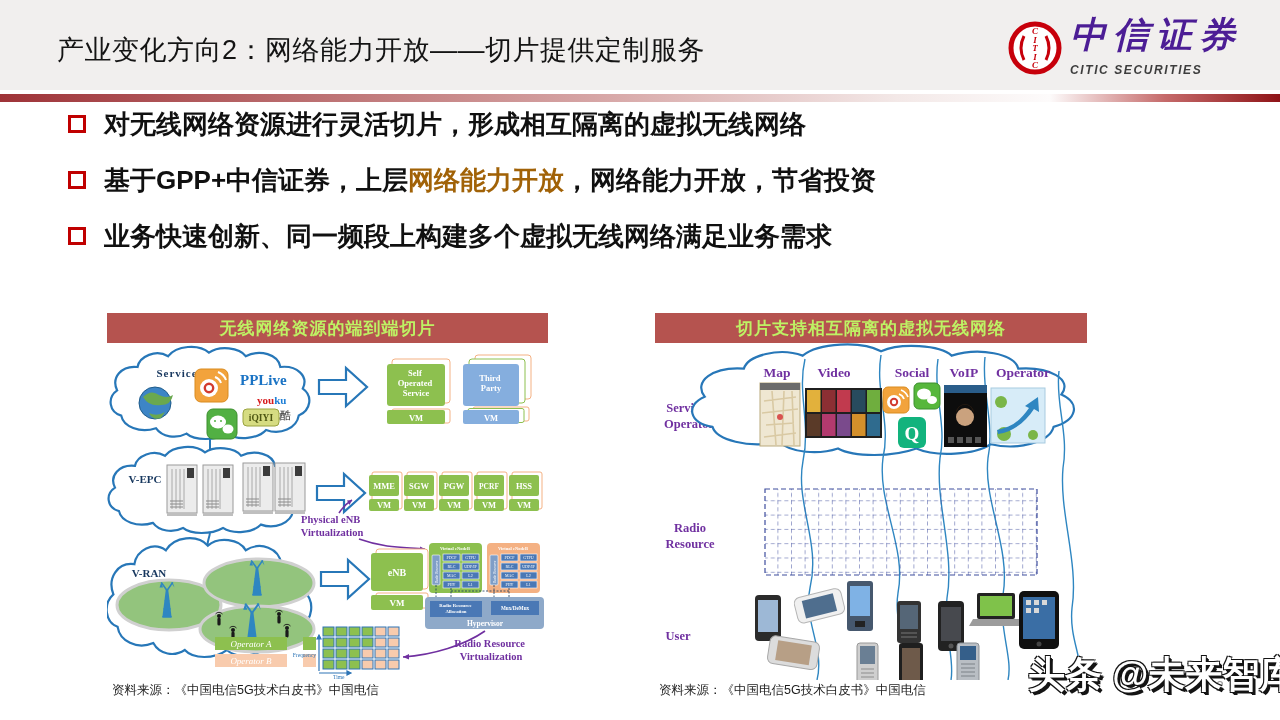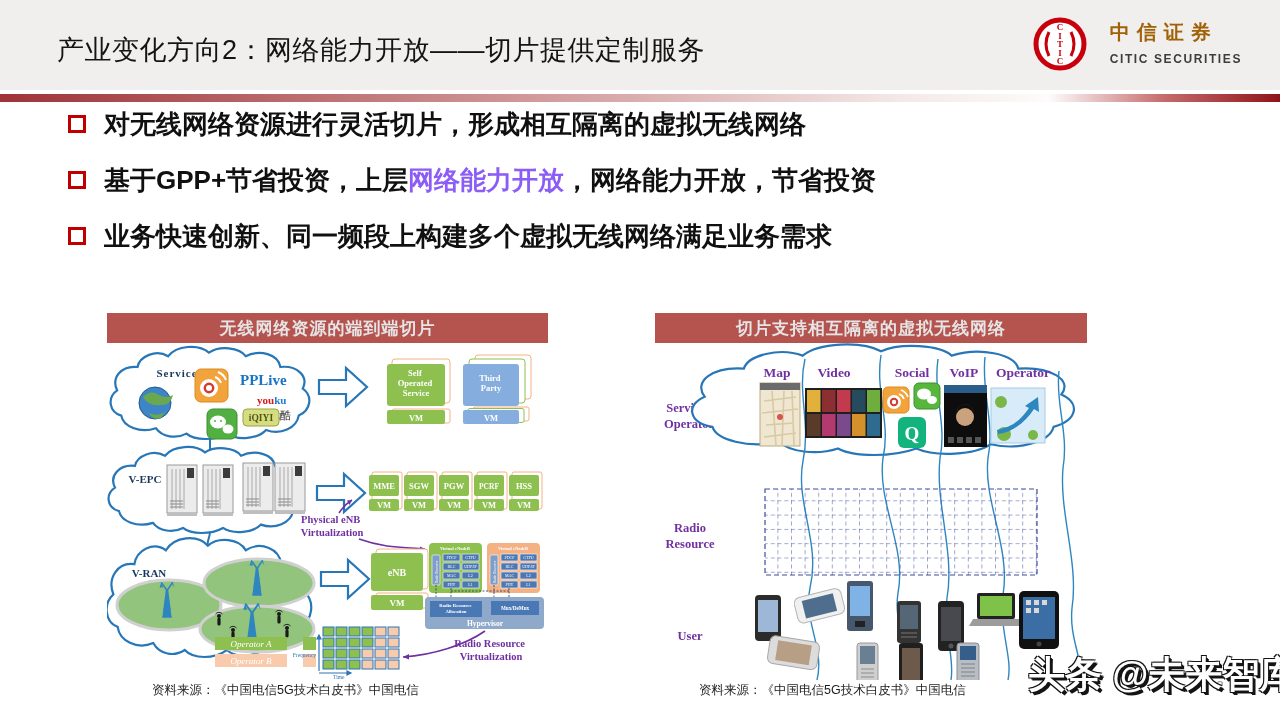--- a/index.html
+++ b/index.html
@@ -1,39 +1,39 @@
 <!DOCTYPE html>
 <html><head>
 <meta charset="utf-8">
 <style>
   html,body{margin:0;padding:0;}
   .slide{position:relative;width:1280px;height:720px;background:#ffffff;overflow:hidden;
          font-family:"Liberation Sans",sans-serif;}
   
   .hdr{position:absolute;left:0;top:0;width:1280px;height:90px;background:#f1efee;}
   .hdr-title{position:absolute;left:57px;top:32px;font-size:27px;font-weight:400;color:#141414;letter-spacing:0.5px;}
-  .logo{position:absolute;right:38px;top:16px;display:flex;align-items:center;gap:22px;}
+  .logo{position:absolute;right:38px;top:16px;display:flex;align-items:flex-end;gap:7px;font-style:italic;}
   .logo-txt{display:flex;flex-direction:column;line-height:1.05;}
-  .logo-cn{font-size:20px;font-weight:700;color:#a16207;letter-spacing:7px;}
+  .logo-cn{font-size:36px;font-weight:700;color:#4c1d95;letter-spacing:7px;}
   .logo-en{font-size:12px;font-weight:700;color:#3d3d3d;letter-spacing:1.6px;margin-top:10px;}
   .redbar{position:absolute;left:0;top:94px;width:1280px;height:8px;
     background:linear-gradient(90deg,#9e3338 0%,#b96a6c 22%,#d8a9a9 48%,#f3e8e7 70%,#fdfbfb 82%,#c56a6a 91%,#8f1418 100%);}
   
   .bullets{position:absolute;left:68px;top:110px;width:1000px;}
   .b-row{display:flex;align-items:flex-start;margin-bottom:26px;}
   .b-sq{width:12px;height:12px;border:3px solid #c00000;margin:5px 18px 0 0;flex:none;}
   .b-txt{font-size:26px;font-weight:700;color:#101010;line-height:1.15;}
-  .b-red{color:#8b5cf6;}
+  .b-red{color:#a16207;}
   
   .panel{position:absolute;background:#fff;}
-  .panel-hdr{height:30px;background:#b5534f;color:#e5e5e5;font-size:17px;font-weight:700;
+  .panel-hdr{height:30px;background:#b5534f;color:#bef264;font-size:17px;font-weight:700;
              display:flex;align-items:center;justify-content:center;letter-spacing:1px;}
   .rowlab{position:absolute;color:#7030a0;font-weight:700;font-family:"Liberation Serif",serif;
           font-size:12.5px;text-align:center;line-height:1.25;}
-  .src{position:absolute;font-size:12.5px;color:#1c1c1c;margin-left:40px;}
+  .src{position:absolute;font-size:12.5px;color:#1c1c1c;}
   .pageno{position:absolute;left:1216px;top:678px;font-size:14px;color:#9a9a9a;}
   .wm{position:absolute;left:1028px;top:650px;font-size:37px;font-weight:700;color:#ffffff;white-space:nowrap;
       text-shadow:2px 2px 0 #141414,-1px -1px 0 #141414,1px -1px 0 #141414,-1px 1px 0 #141414,3px 3px 0 #141414;}
   svg text{font-family:"Liberation Serif",serif;}
 </style>
 </head>
 <body>
 
 <div class="slide">
 
@@ -55,21 +55,21 @@
   </div>
   <div class="redbar"></div>
 
   <div class="bullets">
     <div class="b-row">
       <span class="b-sq"></span>
       <span class="b-txt">对无线网络资源进行灵活切片，形成相互隔离的虚拟无线网络</span>
     </div>
     <div class="b-row">
       <span class="b-sq"></span>
-      <span class="b-txt"><span>基于GPP+节省投资，上层</span><span class="b-red">网络能力开放</span><span>，网络能力开放，节省投资</span></span>
+      <span class="b-txt"><span>基于GPP+中信证券，上层</span><span class="b-red">网络能力开放</span><span>，网络能力开放，节省投资</span></span>
     </div>
     <div class="b-row">
       <span class="b-sq"></span>
       <span class="b-txt">业务快速创新、同一频段上构建多个虚拟无线网络满足业务需求</span>
     </div>
   </div>
 
   <div class="panel" style="left:107px;top:313px;width:441px;height:370px;">
     <div class="panel-hdr">无线网络资源的端到端切片</div>
     <svg width="441" height="337" viewBox="0 0 441 337">
@@ -334,21 +334,21 @@
         <text x="-7" y="30" text-anchor="end" font-size="5.5" fill="#2e75b6" font-family="Liberation Sans,sans-serif">Frequency</text>
         <text x="10" y="52" font-size="5.5" fill="#2e75b6" font-family="Liberation Sans,sans-serif">Time</text>
       </g>
     </svg>
   </div>
 
   <div class="panel" style="left:655px;top:313px;width:432px;height:370px;">
     <div class="panel-hdr">切片支持相互隔离的虚拟无线网络</div>
     <div class="rowlab" style="left:1px;top:88px;width:66px;">Service / Operator</div>
     <div class="rowlab" style="left:8px;top:208px;width:54px;">Radio Resource</div>
-    <div class="rowlab" style="left:12px;top:316px;width:46px;text-align:center;">User</div>
+    <div class="rowlab" style="left:0;top:316px;width:46px;text-align:center;">User</div>
     <svg width="432" height="337" viewBox="0 0 432 337" style="position:absolute;left:0;top:30px;">
 
       <use href="#cloud" transform="translate(34,4) scale(1.96,1.08)"></use>
 
       <g stroke="#2e86c1" stroke-width="1.4" fill="none">
         <path d="M150,16 C142,50 156,80 148,118 C140,160 166,200 155,245 C148,278 170,305 162,337"></path>
         <path d="M226,12 C220,48 236,80 228,115 C222,160 252,205 243,250 C238,282 256,310 250,337"></path>
         <path d="M283,16 C278,50 292,82 285,115 C280,160 300,210 292,255 C288,288 300,315 296,337"></path>
         <path d="M330,14 C326,48 340,80 333,115 C328,158 356,205 348,252 C344,288 358,315 353,337"></path>
         <path d="M404,28 C400,60 414,90 408,125 C404,170 424,220 417,265 C414,295 428,315 424,332"></path>

